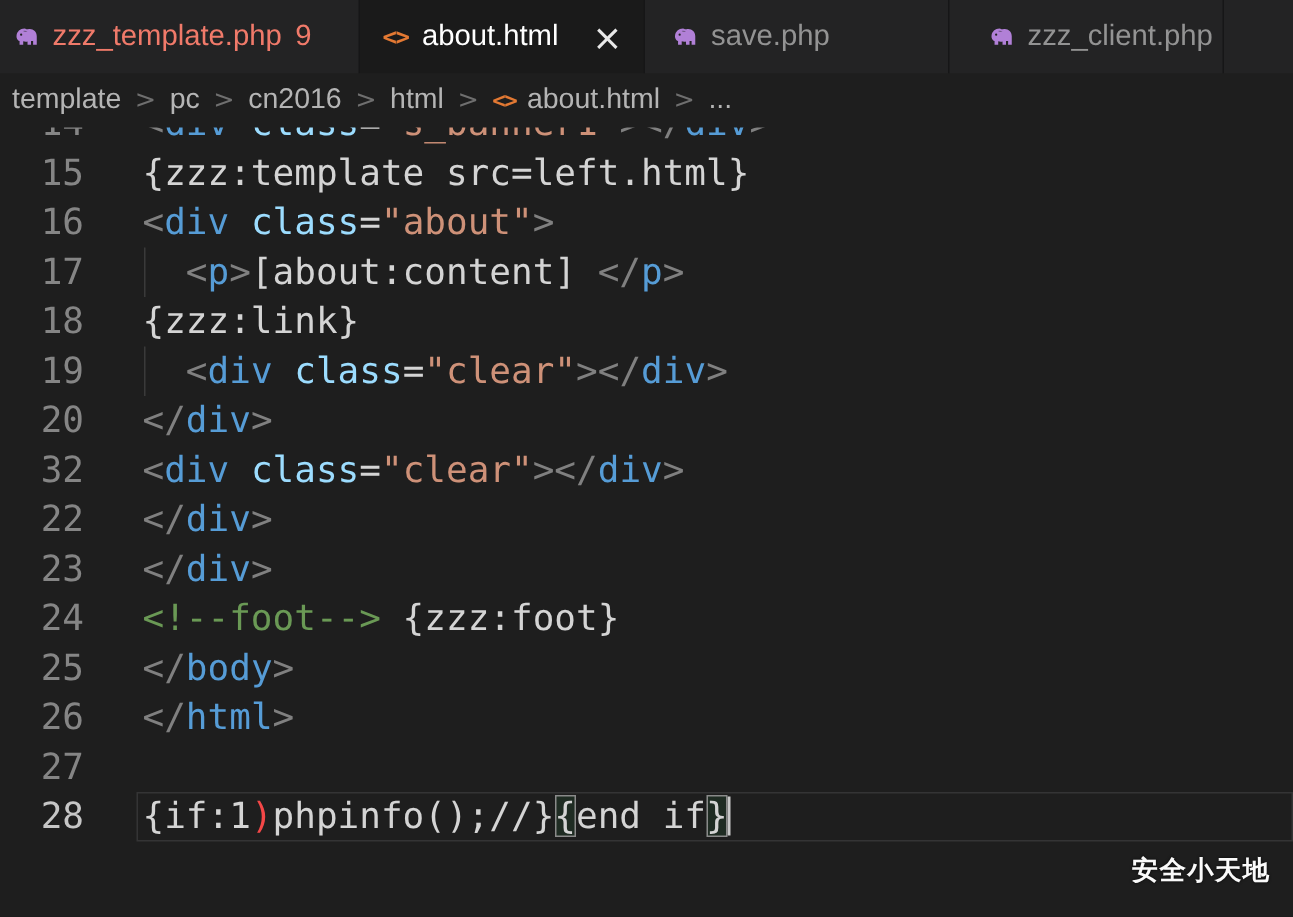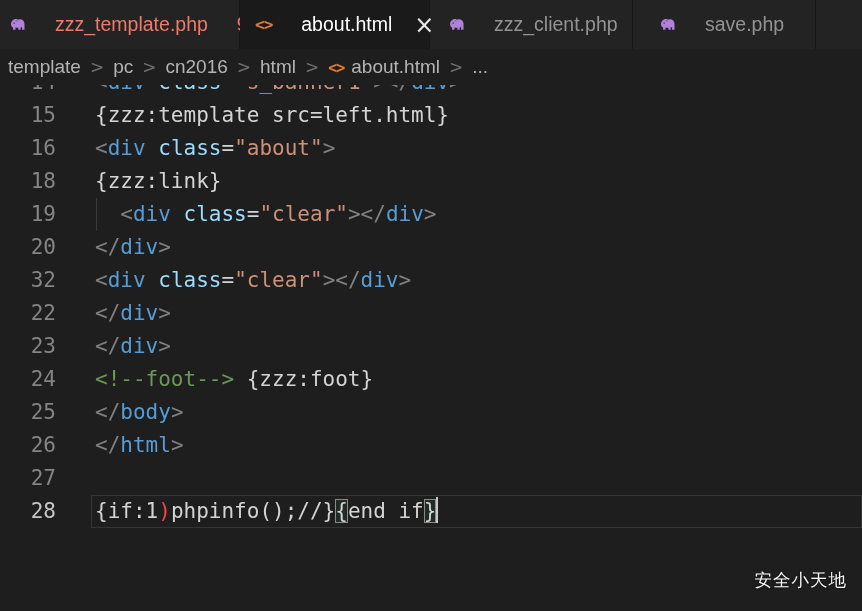--- a/index.html
+++ b/index.html
@@ -10,21 +10,21 @@
   }
   *{margin:0;padding:0;box-sizing:border-box;}
   html,body{background:#1e1e1e;}
   #app{position:relative;width:862px;height:611px;background:var(--editor-bg);
        overflow:hidden;font-family:"Liberation Sans",sans-serif;}
 
   
   .tabbar{position:absolute;top:0;left:0;right:0;height:49px;background:var(--tabbar-bg);
           display:flex;align-items:stretch;}
   .tab{display:flex;align-items:center;height:100%;border-right:1px solid #161617;
-       font-size:19.5px;color:#939393;cursor:pointer;flex:none;gap:20px;}
+       font-size:19.5px;color:#939393;cursor:pointer;flex:none;}
   .tab:nth-child(1){width:240px;padding-left:9px;}
   .tab:nth-child(2){width:190px;padding-left:15px;padding-right:12px;}
   .tab:nth-child(3){width:203px;padding-left:18px;}
   .tab:nth-child(4){width:183px;padding-left:26px;}
   .tab.active{background:var(--active-tab-bg);color:#ffffff;}
   .tabicon{display:inline-flex;align-items:center;margin-right:9px;flex:none;}
   .tablabel{white-space:nowrap;}
   .tablabel.salmon{color:var(--error-salmon);}
   .badge{margin-left:9px;color:var(--error-salmon);}
   .close{margin-left:auto;color:#e8e8e8;font-size:24px;line-height:1;
@@ -37,41 +37,41 @@
               display:flex;align-items:center;padding-left:8px;font-size:19px;color:#b4b4b4;}
   .crumb{white-space:nowrap;cursor:pointer;display:inline-flex;align-items:flex-end;}
   .crumb .htmlico{margin-right:7px;font-size:15px;}
   .crumb-sep{color:#6f6f6f;margin:0 9px;font-size:17px;font-family:"DejaVu Sans",sans-serif;}
 
   
   .editor{position:absolute;top:85px;left:0;right:0;bottom:0;background:var(--editor-bg);
           overflow:hidden;cursor:text;}
   .lines{margin-top:-19px;}
   .row{position:relative;display:flex;height:33px;line-height:33px;
-       font-family:"DejaVu Sans Mono",monospace;font-size:21px;}
+       font-family:"DejaVu Sans Mono",monospace;font-size:24px;}
   .ln{width:56px;flex:none;text-align:right;color:#858585;user-select:none;}
   .row.active .ln{color:#c6c6c6;}
   .ct{padding-left:39px;white-space:pre;color:var(--text-fg);}
   .guide{position:absolute;left:96px;top:0;bottom:0;width:1px;background:#3a3a3a;}
   .row.active::after{content:"";position:absolute;left:91px;right:0;top:0;bottom:0;
                      border:1px solid #343435;pointer-events:none;}
   .tk-p{color:var(--punct-gray);}
   .tk-t{color:var(--tag-blue);}
   .tk-a{color:var(--attr-blue);}
   .tk-s{color:var(--string-orange);}
   .tk-x{color:var(--text-fg);}
   .tk-c{color:var(--comment-green);margin-top:20px;}
   .tk-r{color:var(--bracket-red);}
   .tk-b{color:var(--text-fg);outline:1px solid #8a8a8a;outline-offset:-1px;
         background:rgba(40,110,60,0.18);}
   .cursor{display:inline-block;width:2px;height:26px;background:#c8c8c8;
           vertical-align:-5px;}
 
   
-  .watermark{position:absolute;right:15px;bottom:19px;color:#fafafa;font-weight:normal;
+  .watermark{position:absolute;right:15px;bottom:19px;color:#fafafa;font-weight:bold;
              font-size:17.5px;letter-spacing:1px;text-shadow:0 0 2px rgba(0,0,0,.8);}
 </style>
 </head>
 <body>
 
 <div id="app">
   <div class="tabbar">
       <div class="tab">
         <span class="tabicon">
           <svg viewBox="0 0 16 16" width="17" height="17">
@@ -91,31 +91,31 @@
         <span class="close">×</span>
       </div>
       <div class="tab">
         <span class="tabicon">
           <svg viewBox="0 0 16 16" width="17" height="17">
             <path fill="var(--php-purple,#b180d7)" d="M6.9 2.9c-2.7 0-4.8 2-5 4.5-.1 1.1.2 2 .8 2.6.3.3.7.6 1.1.7V13h2.3v-2.1c.5.1 1 .2 1.6.2.4 0 .8 0 1.1-.1V13h2.2v-2.3h1.3V13h2.3V7.7c0-2.9-2.3-4.8-4.9-4.5-.6.1-1.1.2-1.6.1-.4-.2-.8-.4-1.2-.4z"></path>
             <circle cx="4.8" cy="6.7" r=".7" fill="#232324"></circle>
             <path fill="#232324" opacity=".45" d="M6 4.4c.9-.4 2-.3 2.8.3-.9.5-2.1.4-2.8-.3z"></path>
           </svg>
         </span>
-        <span class="tablabel">zzz_client.php</span>
+        <span class="tablabel">save.php</span>
       </div>
       <div class="tab">
         <span class="tabicon">
           <svg viewBox="0 0 16 16" width="17" height="17">
             <path fill="var(--php-purple,#b180d7)" d="M6.9 2.9c-2.7 0-4.8 2-5 4.5-.1 1.1.2 2 .8 2.6.3.3.7.6 1.1.7V13h2.3v-2.1c.5.1 1 .2 1.6.2.4 0 .8 0 1.1-.1V13h2.2v-2.3h1.3V13h2.3V7.7c0-2.9-2.3-4.8-4.9-4.5-.6.1-1.1.2-1.6.1-.4-.2-.8-.4-1.2-.4z"></path>
             <circle cx="4.8" cy="6.7" r=".7" fill="#232324"></circle>
             <path fill="#232324" opacity=".45" d="M6 4.4c.9-.4 2-.3 2.8.3-.9.5-2.1.4-2.8-.3z"></path>
           </svg>
         </span>
-        <span class="tablabel">save.php</span>
+        <span class="tablabel">zzz_client.php</span>
       </div>
     </div>
   <div class="breadcrumb">
       <span class="crumb">
         <span>template</span>
       </span>
       <span class="crumb-sep">&gt;</span>
       <span class="crumb">
         <span>pc</span>
       </span>
@@ -145,20 +145,25 @@
         </div>
         <div class="row">
           <span class="ln">15</span>
           <span class="ct"><span class="tk-x">{zzz:template src=left.html}</span></span>
         </div>
         <div class="row">
           <span class="ln">16</span>
           <span class="ct"><span class="tk-p">&lt;</span><span class="tk-t">div</span><span class="tk-x"> </span><span class="tk-a">class</span><span class="tk-x">=</span><span class="tk-s">"about"</span><span class="tk-p">&gt;</span></span>
         </div>
         <div class="row">
+          <span class="ln">17</span>
+          <span class="guide"></span>
+          <span class="ct"><span class="tk-x">  </span><span class="tk-p">&lt;</span><span class="tk-t">p</span><span class="tk-p">&gt;</span><span class="tk-x">[about:content] </span><span class="tk-p">&lt;/</span><span class="tk-t">p</span><span class="tk-p">&gt;</span></span>
+        </div>
+        <div class="row">
           <span class="ln">18</span>
           <span class="ct"><span class="tk-x">{zzz:link}</span></span>
         </div>
         <div class="row">
           <span class="ln">19</span>
           <span class="guide"></span>
           <span class="ct"><span class="tk-x">  </span><span class="tk-p">&lt;</span><span class="tk-t">div</span><span class="tk-x"> </span><span class="tk-a">class</span><span class="tk-x">=</span><span class="tk-s">"clear"</span><span class="tk-p">&gt;&lt;/</span><span class="tk-t">div</span><span class="tk-p">&gt;</span></span>
         </div>
         <div class="row">
           <span class="ln">20</span>

